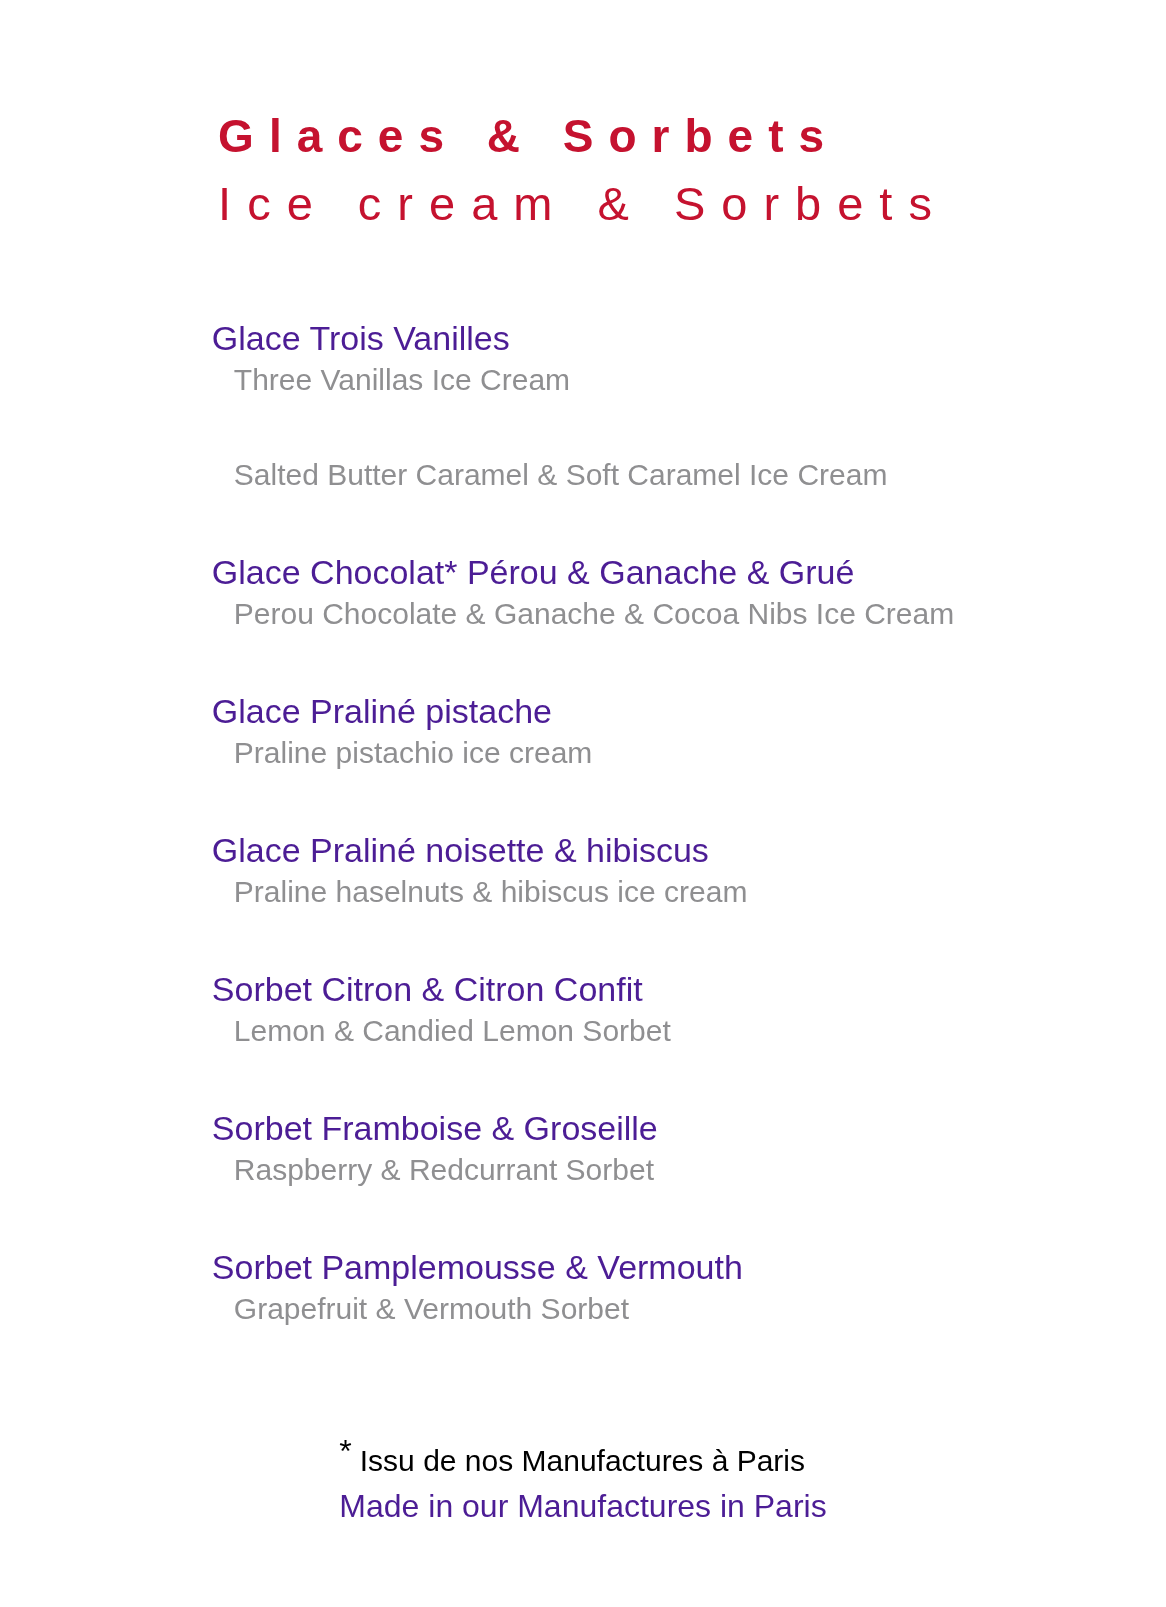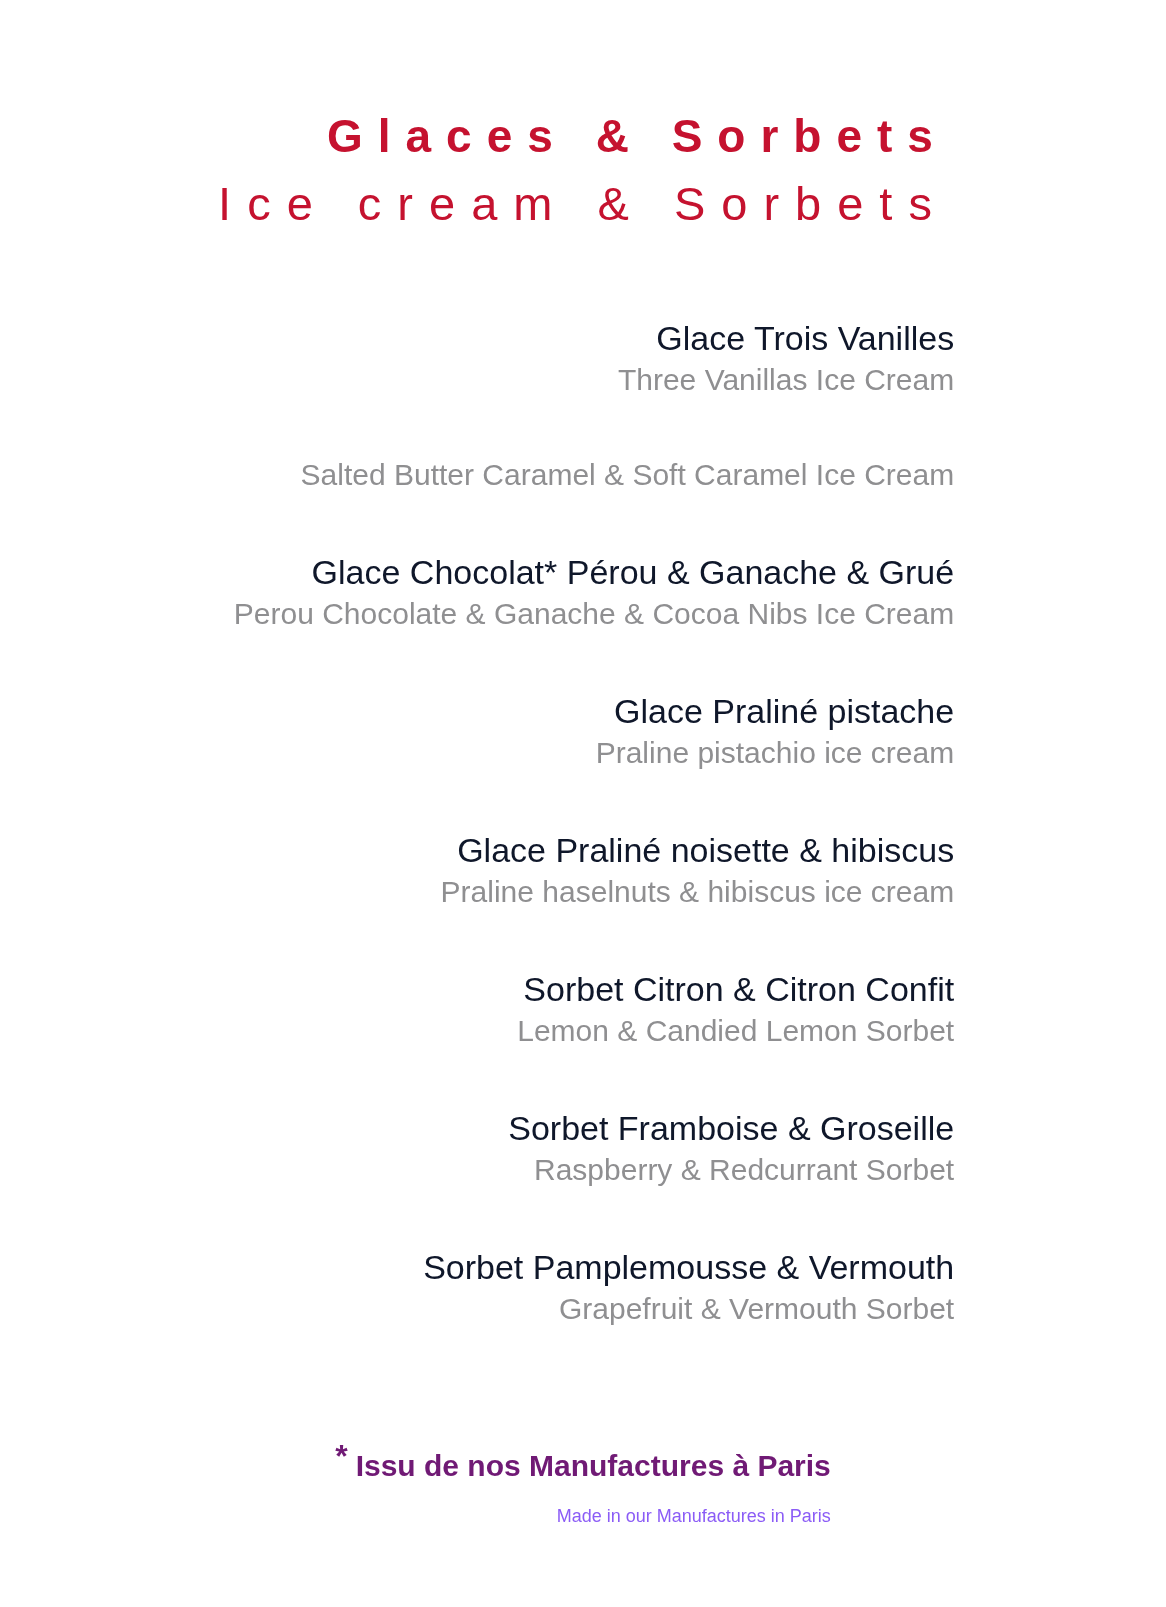--- a/index.html
+++ b/index.html
@@ -12,21 +12,21 @@
     height: 1607px;
     font-family: "Liberation Sans", sans-serif;
     overflow: hidden;
   }
   .menu-page {
     width: 100%;
     height: 100%;
     display: flex;
     flex-direction: column;
     align-items: center;
-    text-align: right;
+    text-align: left;
   }
   
   .menu-header {
     margin-top: 110px;
   }
   .menu-title {
     color: #c5122f;
     font-size: 46px;
     font-weight: 700;
     letter-spacing: 15px;
@@ -43,55 +43,55 @@
     white-space: nowrap;
   }
   
   .menu-list {
     margin-top: 90px;
   }
   .menu-item {
     margin-bottom: 59px;
   }
   .item-name-fr {
-    color: #0f172a;
+    color: #4c1d95;
     font-size: 34px;
     font-weight: 400;
     line-height: 40px;
     white-space: nowrap;
   }
   .item-name-en {
     color: #8f8f91;
     font-size: 30px;
     font-weight: 100;
     line-height: 36px;
     margin-top: 4px;
     white-space: nowrap;
     margin-left: 22px;
   }
   
   .footnote {
     margin-top: 53px;
   }
   .footnote-fr {
-    color: #701a75;
+    color: #000000;
     font-size: 30px;
-    font-weight: 700;
-    line-height: 52px;
+    font-weight: 400;
+    line-height: 42px;
     white-space: nowrap;
   }
   .footnote-asterisk {
     display: inline-block;
     transform: translateY(-9px);
     font-size: 32px;
     margin-right: 8px;
   }
   .footnote-en {
-    color: #8b5cf6;
-    font-size: 18px;
+    color: #4c1d95;
+    font-size: 32px;
     font-weight: 100;
     line-height: 31px;
     margin-top: 9px;
     white-space: nowrap;
   }
 </style>
 </head>
 <body>
 
 <div class="menu-page">

